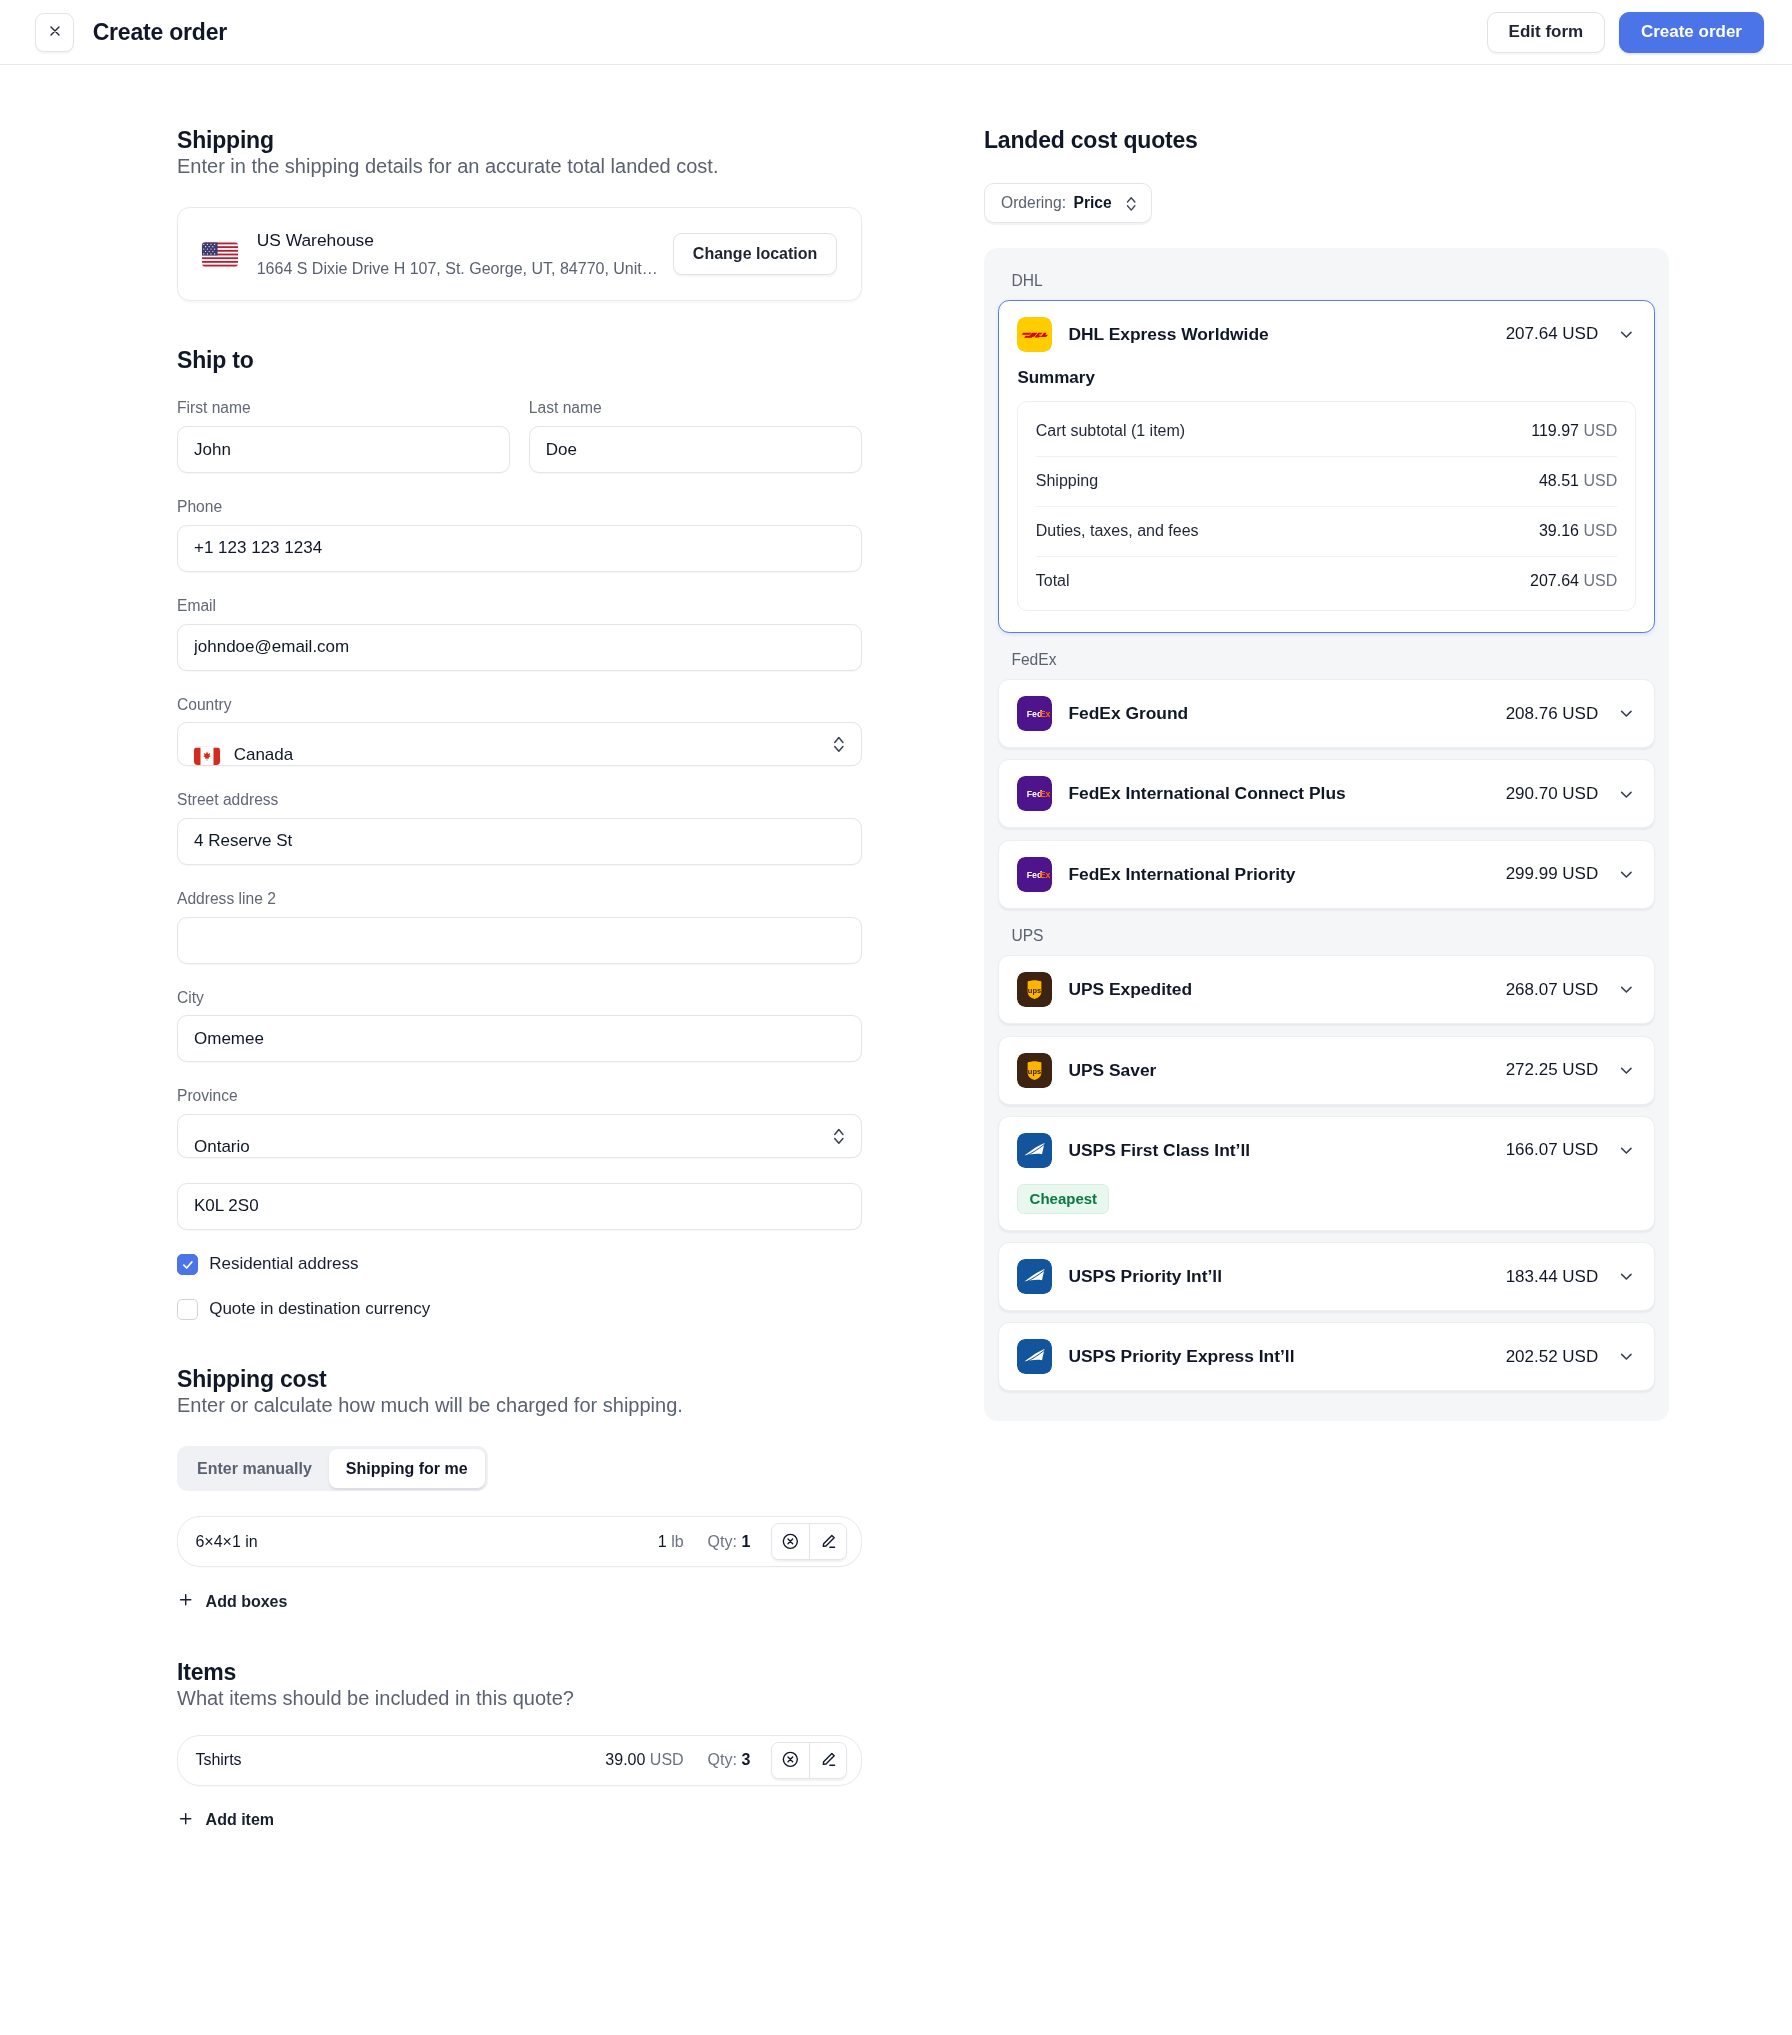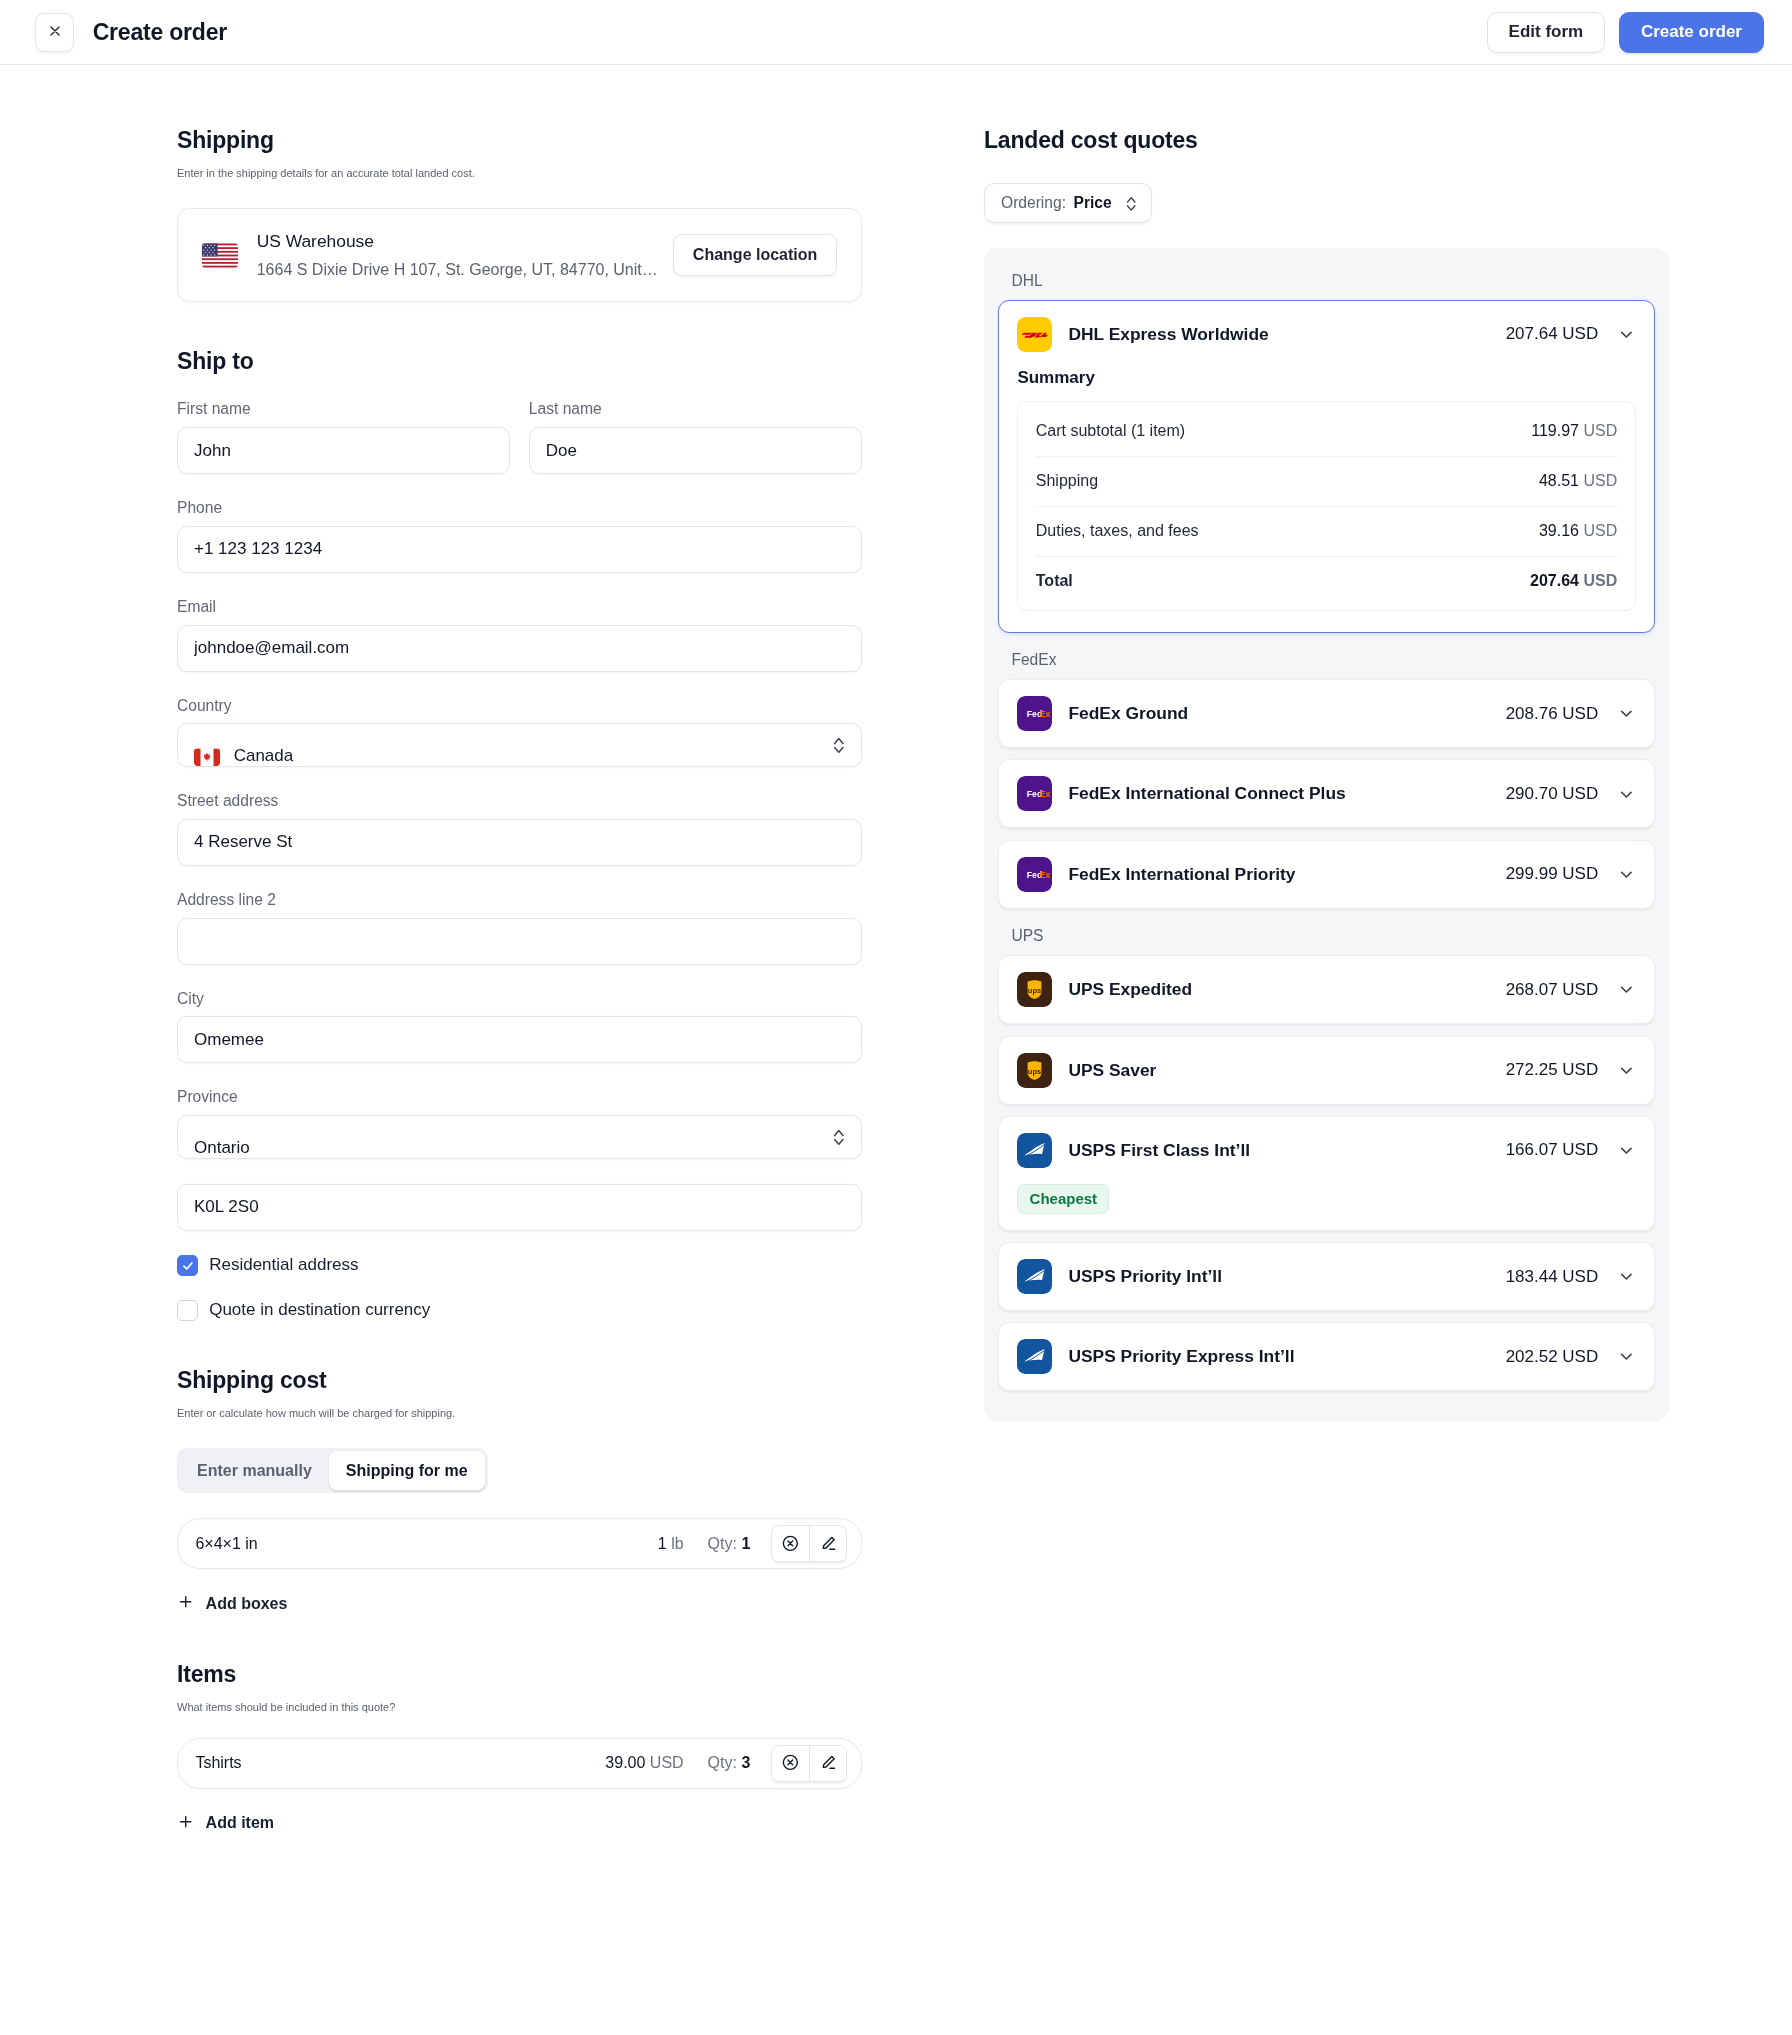--- a/index.html
+++ b/index.html
@@ -80,23 +80,23 @@
     padding-top: 62px;
   }
 
   h2.section-title {
     font-size: 23px;
     font-weight: 700;
     letter-spacing: -0.2px;
     color: #101828;
   }
   p.section-sub {
-    font-size: 11px;
+    font-size: 20px;
     color: #5a6170;
-    margin-top: 13px;
+    margin-top: 1px;
   }
 
   
   .warehouse-card {
     margin-top: 29px;
     border: 1.2px solid #e8e9ed;
     border-radius: 12.4px;
     padding: 22.4px 24px;
     display: flex;
     align-items: center;
@@ -352,21 +352,21 @@
     display: flex;
     align-items: center;
     justify-content: space-between;
     height: 50px;
   }
   .summary-row + .summary-row { border-top: 1.2px solid #f0f1f4; }
   .sr-label { font-size: 16px; color: #1f2736; }
   .sr-value { font-size: 16px; color: #101828; }
   .sr-value .cur { color: #6b7280; }
   .summary-row.total .sr-label,
-  .summary-row.total .sr-value { font-weight: 700; }
+  .summary-row.total .sr-value { font-weight: 400; }
 </style>
 </head>
 <body>
 
 <div class="topbar">
   <div class="close-btn">
     <span>
       <svg viewBox="0 0 24 24" fill="none" stroke="#1f2430" stroke-width="2" stroke-linecap="round">
         <path d="M6 6 L18 18 M18 6 L6 18"></path>
       </svg>

